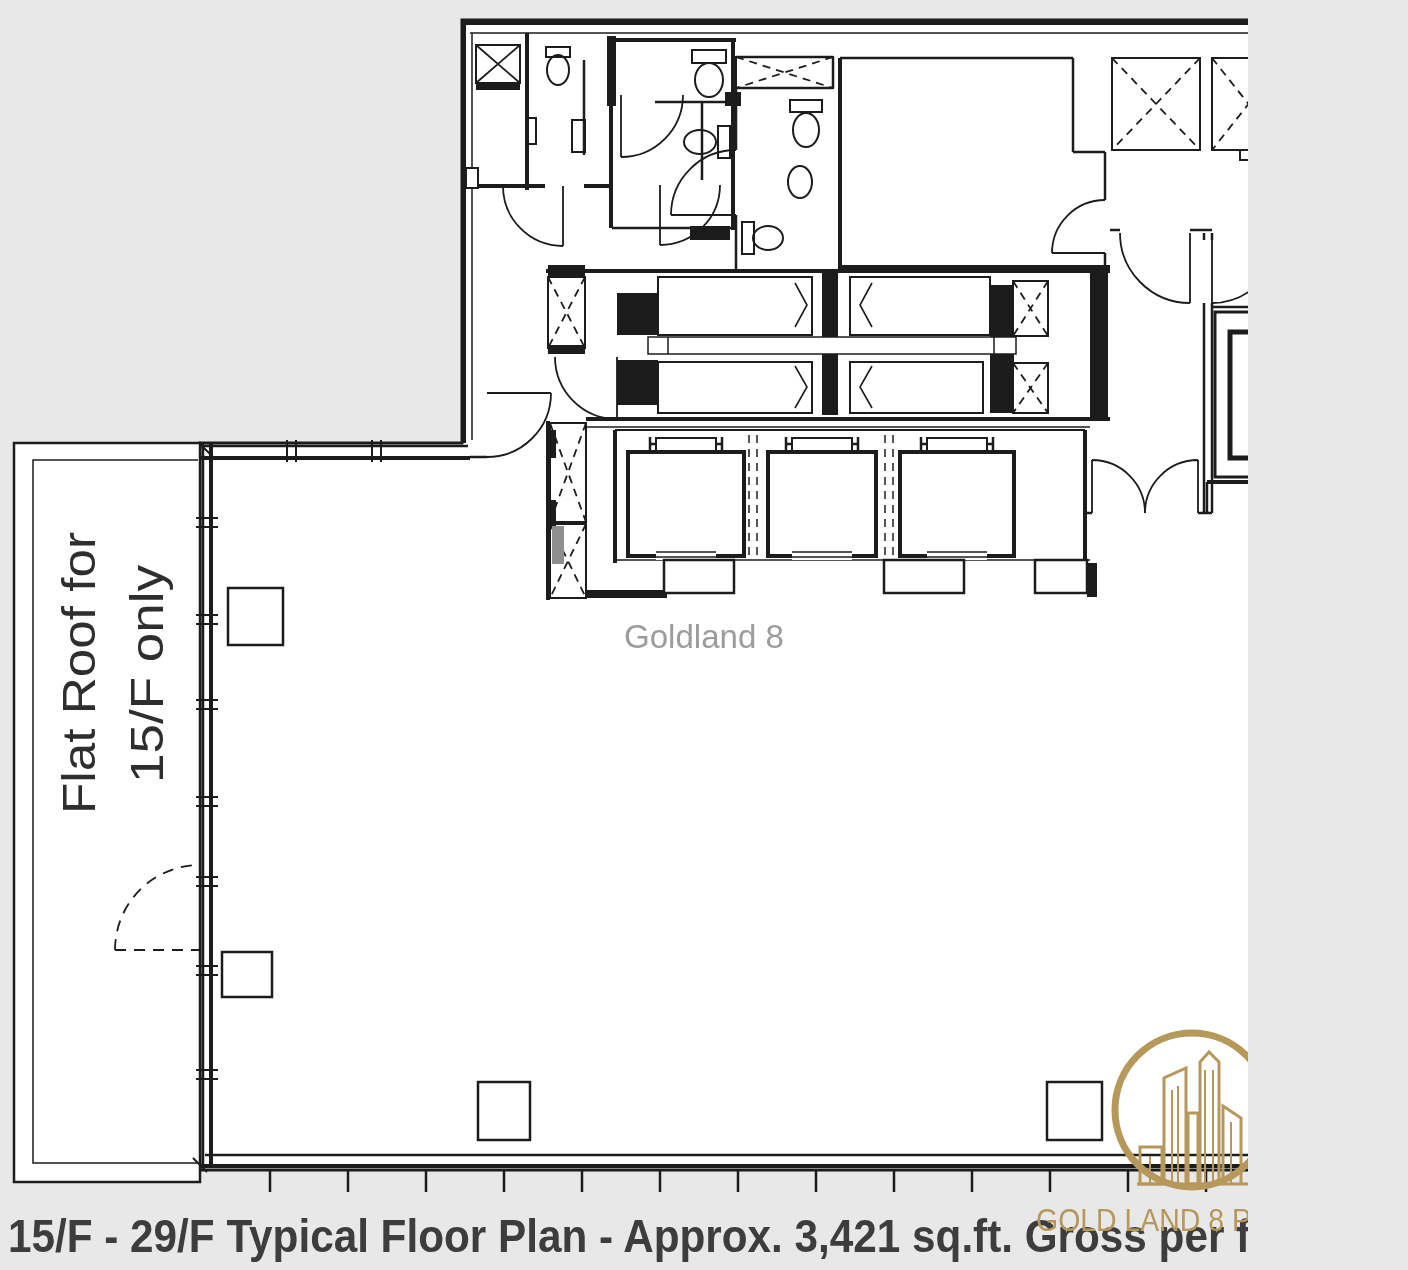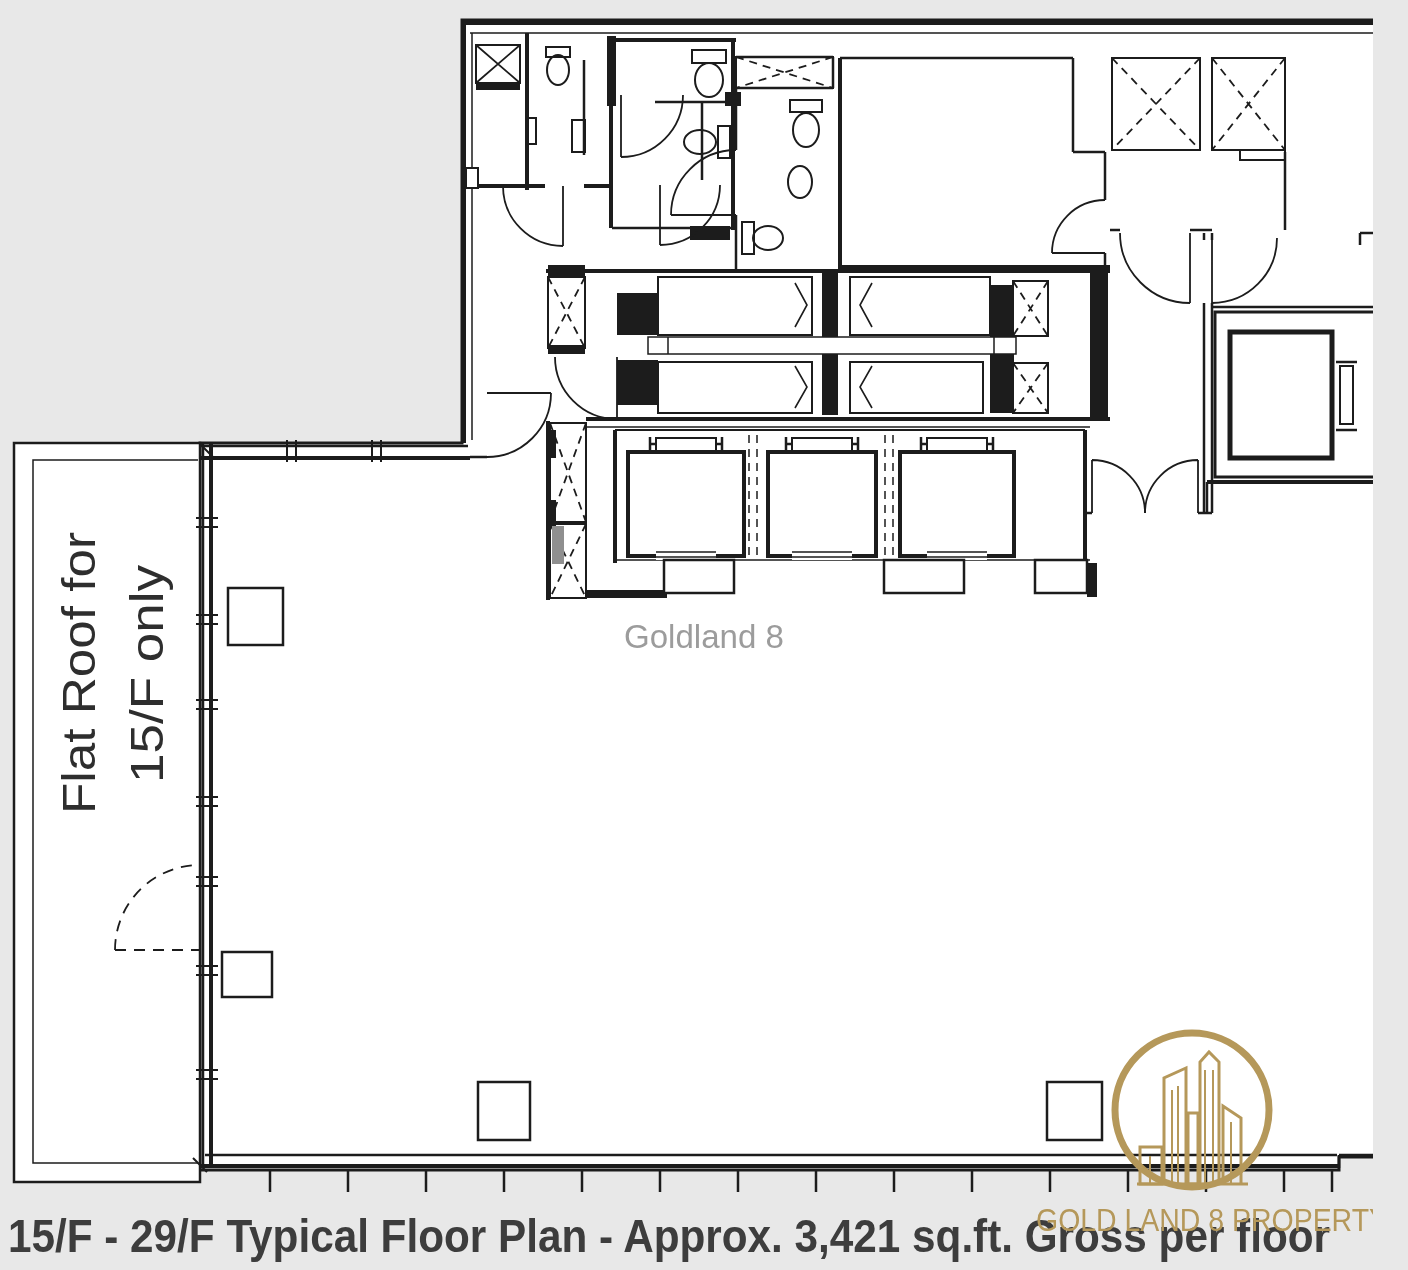--- a/index.html
+++ b/index.html
@@ -2,21 +2,21 @@
 <html style="--background: #e8e8e8; --plan-fill: #ffffff; --line: #1c1c1c; --watermark: #9c9c9c; --label: #2e2e2e; --caption: #3d3d3d; --gold: #b5985a; --shaft-gray: #8f8f8f;"><head>
 <meta charset="utf-8">
 <style>
   html,body{margin:0;padding:0;}
   body{
     background:var(--background,#e8e8e8);
     font-family:"Liberation Sans", sans-serif;
   }
   .stage{
     position:relative;
-    width:1373px;height:1270px;
+    width:1248px;height:1270px;
     background:var(--background,#e8e8e8);
     overflow:hidden;
   }
   svg{display:block;color:var(--line,#1c1c1c);}
   .ink{stroke:currentColor;fill:none;}
   .poche{fill:currentColor;stroke:none;}
   .white{fill:var(--plan-fill,#fff);}
   .dashx{stroke:currentColor;fill:none;stroke-dasharray:8 6;}
   .gold{color:var(--gold,#b5985a);}
   text{font-family:"Liberation Sans", sans-serif;}

